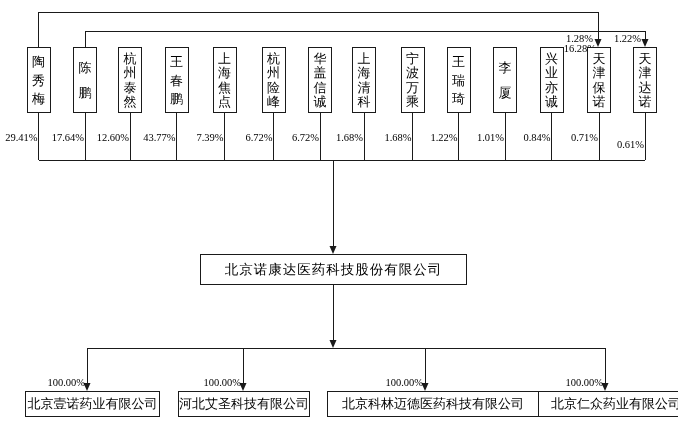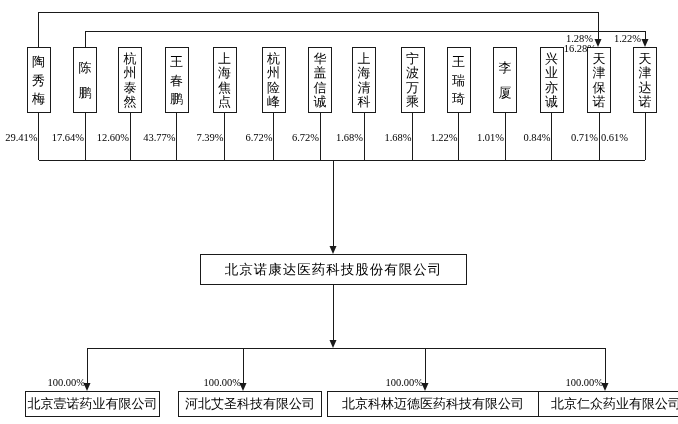--- a/index.html
+++ b/index.html
@@ -171,35 +171,35 @@
   <div class="pct row-pct" style="right:502.5px;">43.77%</div>
   <div class="pct row-pct" style="right:454.5px;">7.39%</div>
   <div class="pct row-pct" style="right:405.5px;">6.72%</div>
   <div class="pct row-pct" style="right:359px;">6.72%</div>
   <div class="pct row-pct" style="right:315px;">1.68%</div>
   <div class="pct row-pct" style="right:266.5px;">1.68%</div>
   <div class="pct row-pct" style="right:220.5px;">1.22%</div>
   <div class="pct row-pct" style="right:174px;">1.01%</div>
   <div class="pct row-pct" style="right:127.5px;">0.84%</div>
   <div class="pct row-pct" style="right:80px;">0.71%</div>
-  <div class="pct row-pct" style="right:50px;">0.61%</div>
+  <div class="pct row-pct" style="right:34px;margin-top:7px;">0.61%</div>
 
   <div class="co-box">
     <span>北京诺康达医药科技股份有限公司</span>
   </div>
 
   <div class="pct" style="right:593px;top:377px;">100.00%</div>
   <div class="pct" style="right:437px;top:377px;">100.00%</div>
   <div class="pct" style="right:255px;top:377px;">100.00%</div>
   <div class="pct" style="right:75px;top:377px;">100.00%</div>
 
   <div class="sub-box" style="left:25px;width:135px;font-family:Liberation Serif, serif;">
     <span>北京壹诺药业有限公司</span>
   </div>
-  <div class="sub-box" style="left:178px;width:144px;font-family:Liberation Mono, monospace;">
+  <div class="sub-box" style="left:178px;width:132px;font-family:Liberation Mono, monospace;">
     <span>河北艾圣科技有限公司</span>
   </div>
   <div class="sub-box" style="left:327px;width:212px;">
     <span>北京科林迈德医药科技有限公司</span>
   </div>
   <div class="sub-box" style="left:538px;width:156px;">
     <span>北京仁众药业有限公司</span>
   </div>
 
 </div>

